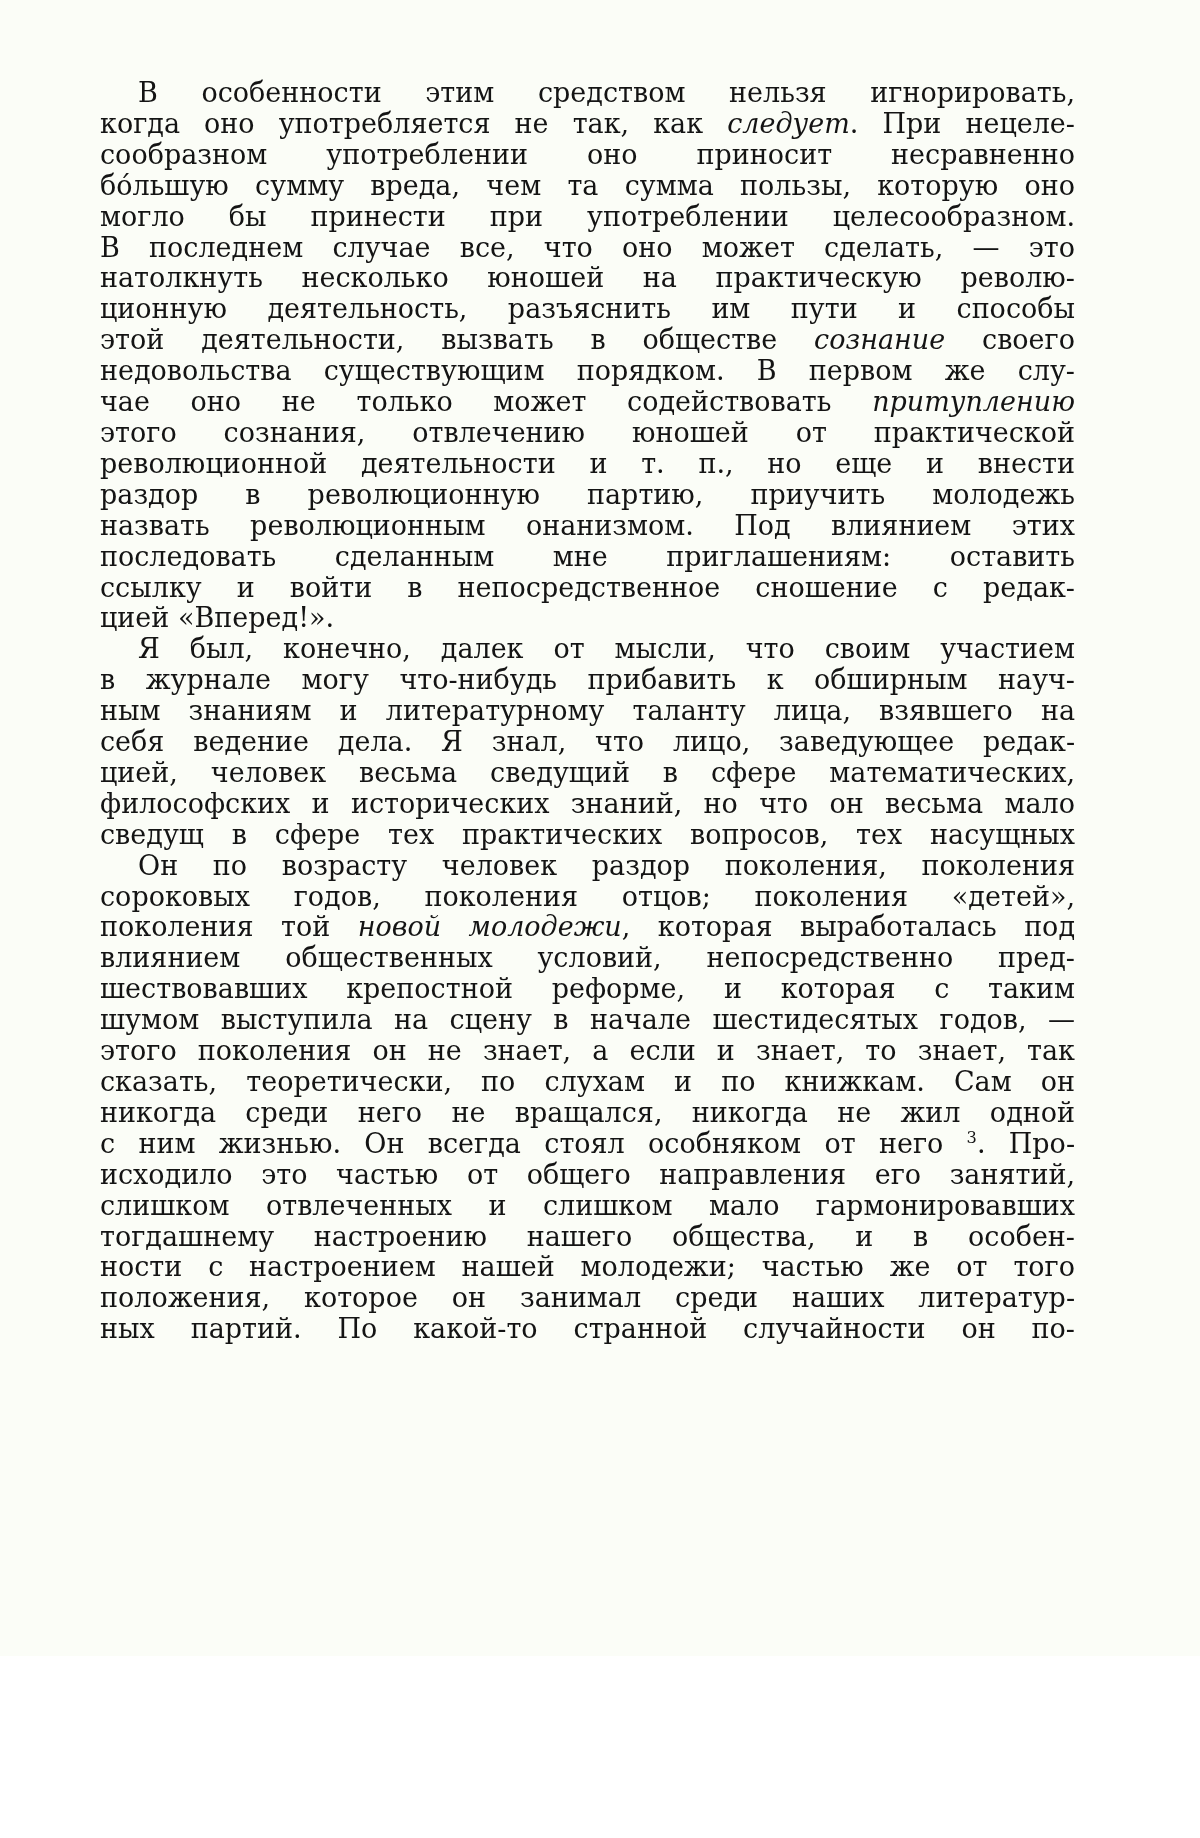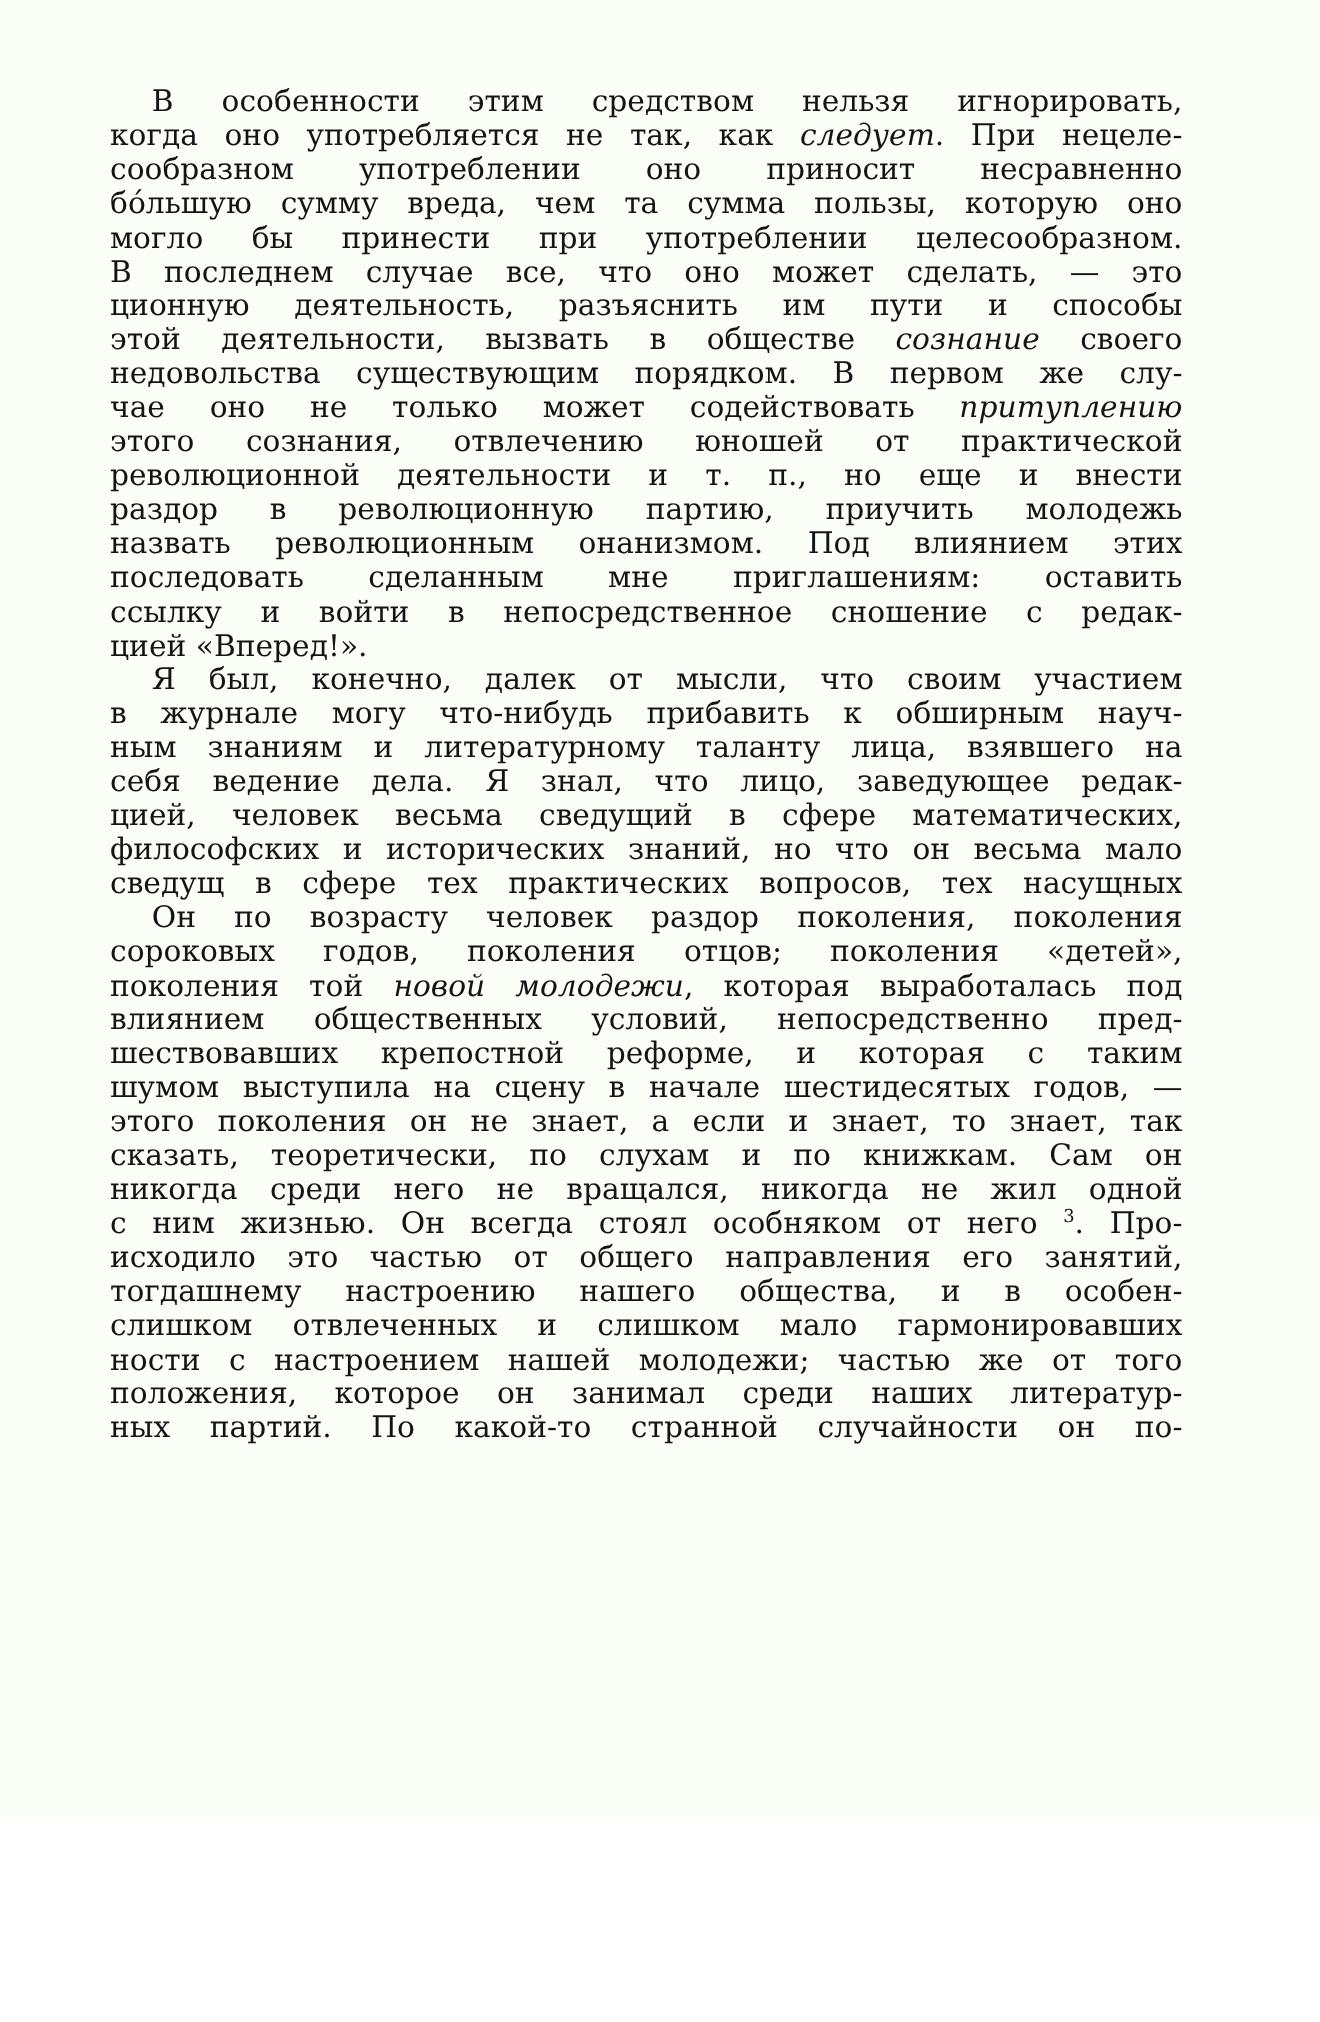--- a/index.html
+++ b/index.html
@@ -62,20 +62,21 @@
 
 <div class="page">
   <div class="text-block">
       <div class="paragraph">
         <div class="line indent"><span>В особенности этим средством нельзя игнорировать,</span></div>
         <div class="line"><span>когда оно употребляется не так, как </span><i>следует</i><span>. При нецеле-</span></div>
         <div class="line"><span>сообразном употреблении оно приносит несравненно</span></div>
         <div class="line"><span>бо́льшую сумму вреда, чем та сумма пользы, которую оно</span></div>
         <div class="line"><span>могло бы принести при употреблении целесообразном.</span></div>
         <div class="line"><span>В последнем случае все, что оно может сделать, — это</span></div>
+        <div class="line"><span>натолкнуть несколько юношей на практическую револю-</span></div>
         <div class="line"><span>ционную деятельность, разъяснить им пути и способы</span></div>
         <div class="line"><span>этой деятельности, вызвать в обществе </span><i>сознание</i><span> своего</span></div>
         <div class="line"><span>недовольства существующим порядком. В первом же слу-</span></div>
         <div class="line"><span>чае оно не только может содействовать </span><i>притуплению</i></div>
         <div class="line"><span>этого сознания, отвлечению юношей от практической</span></div>
         <div class="line"><span>революционной деятельности и т. п., но еще и внести</span></div>
         <div class="line"><span>раздор в революционную партию, приучить молодежь</span></div>
         <div class="line"><span>назвать революционным онанизмом. Под влиянием этих</span></div>
         <div class="line"><span>последовать сделанным мне приглашениям: оставить</span></div>
         <div class="line"><span>ссылку и войти в непосредственное сношение с редак-</span></div>
@@ -95,22 +96,22 @@
         <div class="line"><span>сороковых годов, поколения отцов; поколения «детей»,</span></div>
         <div class="line"><span>поколения той </span><i>новой молодежи</i><span>, которая выработалась под</span></div>
         <div class="line"><span>влиянием общественных условий, непосредственно пред-</span></div>
         <div class="line"><span>шествовавших крепостной реформе, и которая с таким</span></div>
         <div class="line"><span>шумом выступила на сцену в начале шестидесятых годов, —</span></div>
         <div class="line"><span>этого поколения он не знает, а если и знает, то знает, так</span></div>
         <div class="line"><span>сказать, теоретически, по слухам и по книжкам. Сам он</span></div>
         <div class="line"><span>никогда среди него не вращался, никогда не жил одной</span></div>
         <div class="line"><span>с ним жизнью. Он всегда стоял особняком от него </span><sup>3</sup><span>. Про-</span></div>
         <div class="line"><span>исходило это частью от общего направления его занятий,</span></div>
+        <div class="line"><span>слишком отвлеченных и слишком мало гармонировавших</span></div>
         <div class="line"><span>тогдашнему настроению нашего общества, и в особен-</span></div>
-        <div class="line"><span>слишком отвлеченных и слишком мало гармонировавших</span></div>
         <div class="line"><span>ности с настроением нашей молодежи; частью же от того</span></div>
         <div class="line"><span>положения, которое он занимал среди наших литератур-</span></div>
         <div class="line"><span>ных партий. По какой-то странной случайности он по-</span></div>
       </div>
     </div>
   <div class="page-number">8</div>
   <div class="watermark">Библиотека “Руниверс”</div>
 </div>
 
 </body></html>

